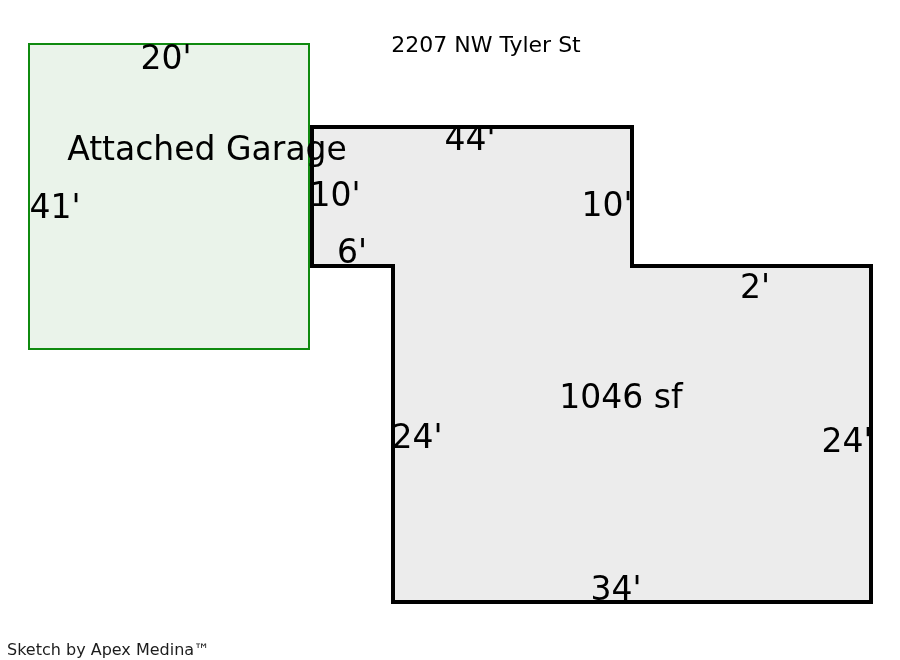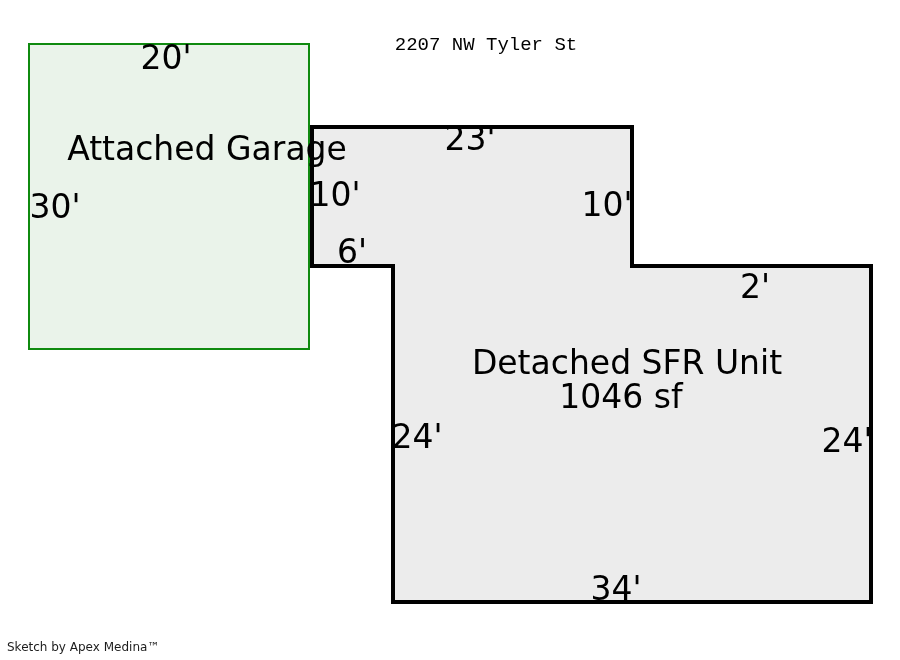--- a/index.html
+++ b/index.html
@@ -19,55 +19,53 @@
   }
   .lbl {
     position: absolute;
     transform: translate(-50%, -50%);
     white-space: nowrap;
     font-size: 33px;
     line-height: 1.1;
     color: #000000;
   }
   .title {
-    font-size: 19px;
-    font-family: Liberation Mono, monospace;
+    font-size: 22px;
   }
   .credit {
     position: absolute;
     left: 7px;
     top: 640px;
     transform: none;
-    font-size: 12px;
+    font-size: 16px;
     color: #1c1c1c;
     white-space: nowrap;
   }
 </style>
 </head>
 <body>
 
 <div class="canvas">
 
   <svg class="sketch-svg" width="900" height="660" viewBox="0 0 900 660" xmlns="http://www.w3.org/2000/svg">
     <path d="M312,127 L632,127 L632,266 L871,266 L871,602 L393,602 L393,266 L312,266 Z" stroke-width="4" fill="#ececec" stroke="#000000"></path>
     <rect x="29" y="44" width="280" height="305" stroke-width="2" fill="#eaf3ea" stroke="#0f8a0f"></rect>
   </svg>
 
   <div class="lbl title" style="left:486px; top:45px;">2207 NW Tyler St</div>
 
   <div class="lbl" style="left:166px; top:58px;">20'</div>
   <div class="lbl" style="left:163px; top:149px;margin-left:44px;">Attached Garage</div>
-  <div class="lbl" style="left:55px; top:207px;">30'</div>
+  <div class="lbl" style="left:55px; top:207px;">41'</div>
 
-  <div class="lbl" style="left:470px; top:139px;">23'</div>
+  <div class="lbl" style="left:470px; top:139px;">44'</div>
   <div class="lbl" style="left:335px; top:195px;">10'</div>
   <div class="lbl" style="left:607px; top:205px;">10'</div>
   <div class="lbl" style="left:352px; top:252px;">6'</div>
   <div class="lbl" style="left:755px; top:287px;">2'</div>
-  <div class="lbl" style="left:627px; top:363px;">Detached SFR Unit</div>
   <div class="lbl" style="left:621px; top:397px;text-align:center;">1046 sf</div>
   <div class="lbl" style="left:417px; top:437px;">24'</div>
   <div class="lbl" style="left:847px; top:441px;">24'</div>
   <div class="lbl" style="left:616px; top:589px;text-align:right;">34'</div>
 
   <div class="credit">Sketch by Apex Medina™</div>
 
 </div>
 
 </body></html>

